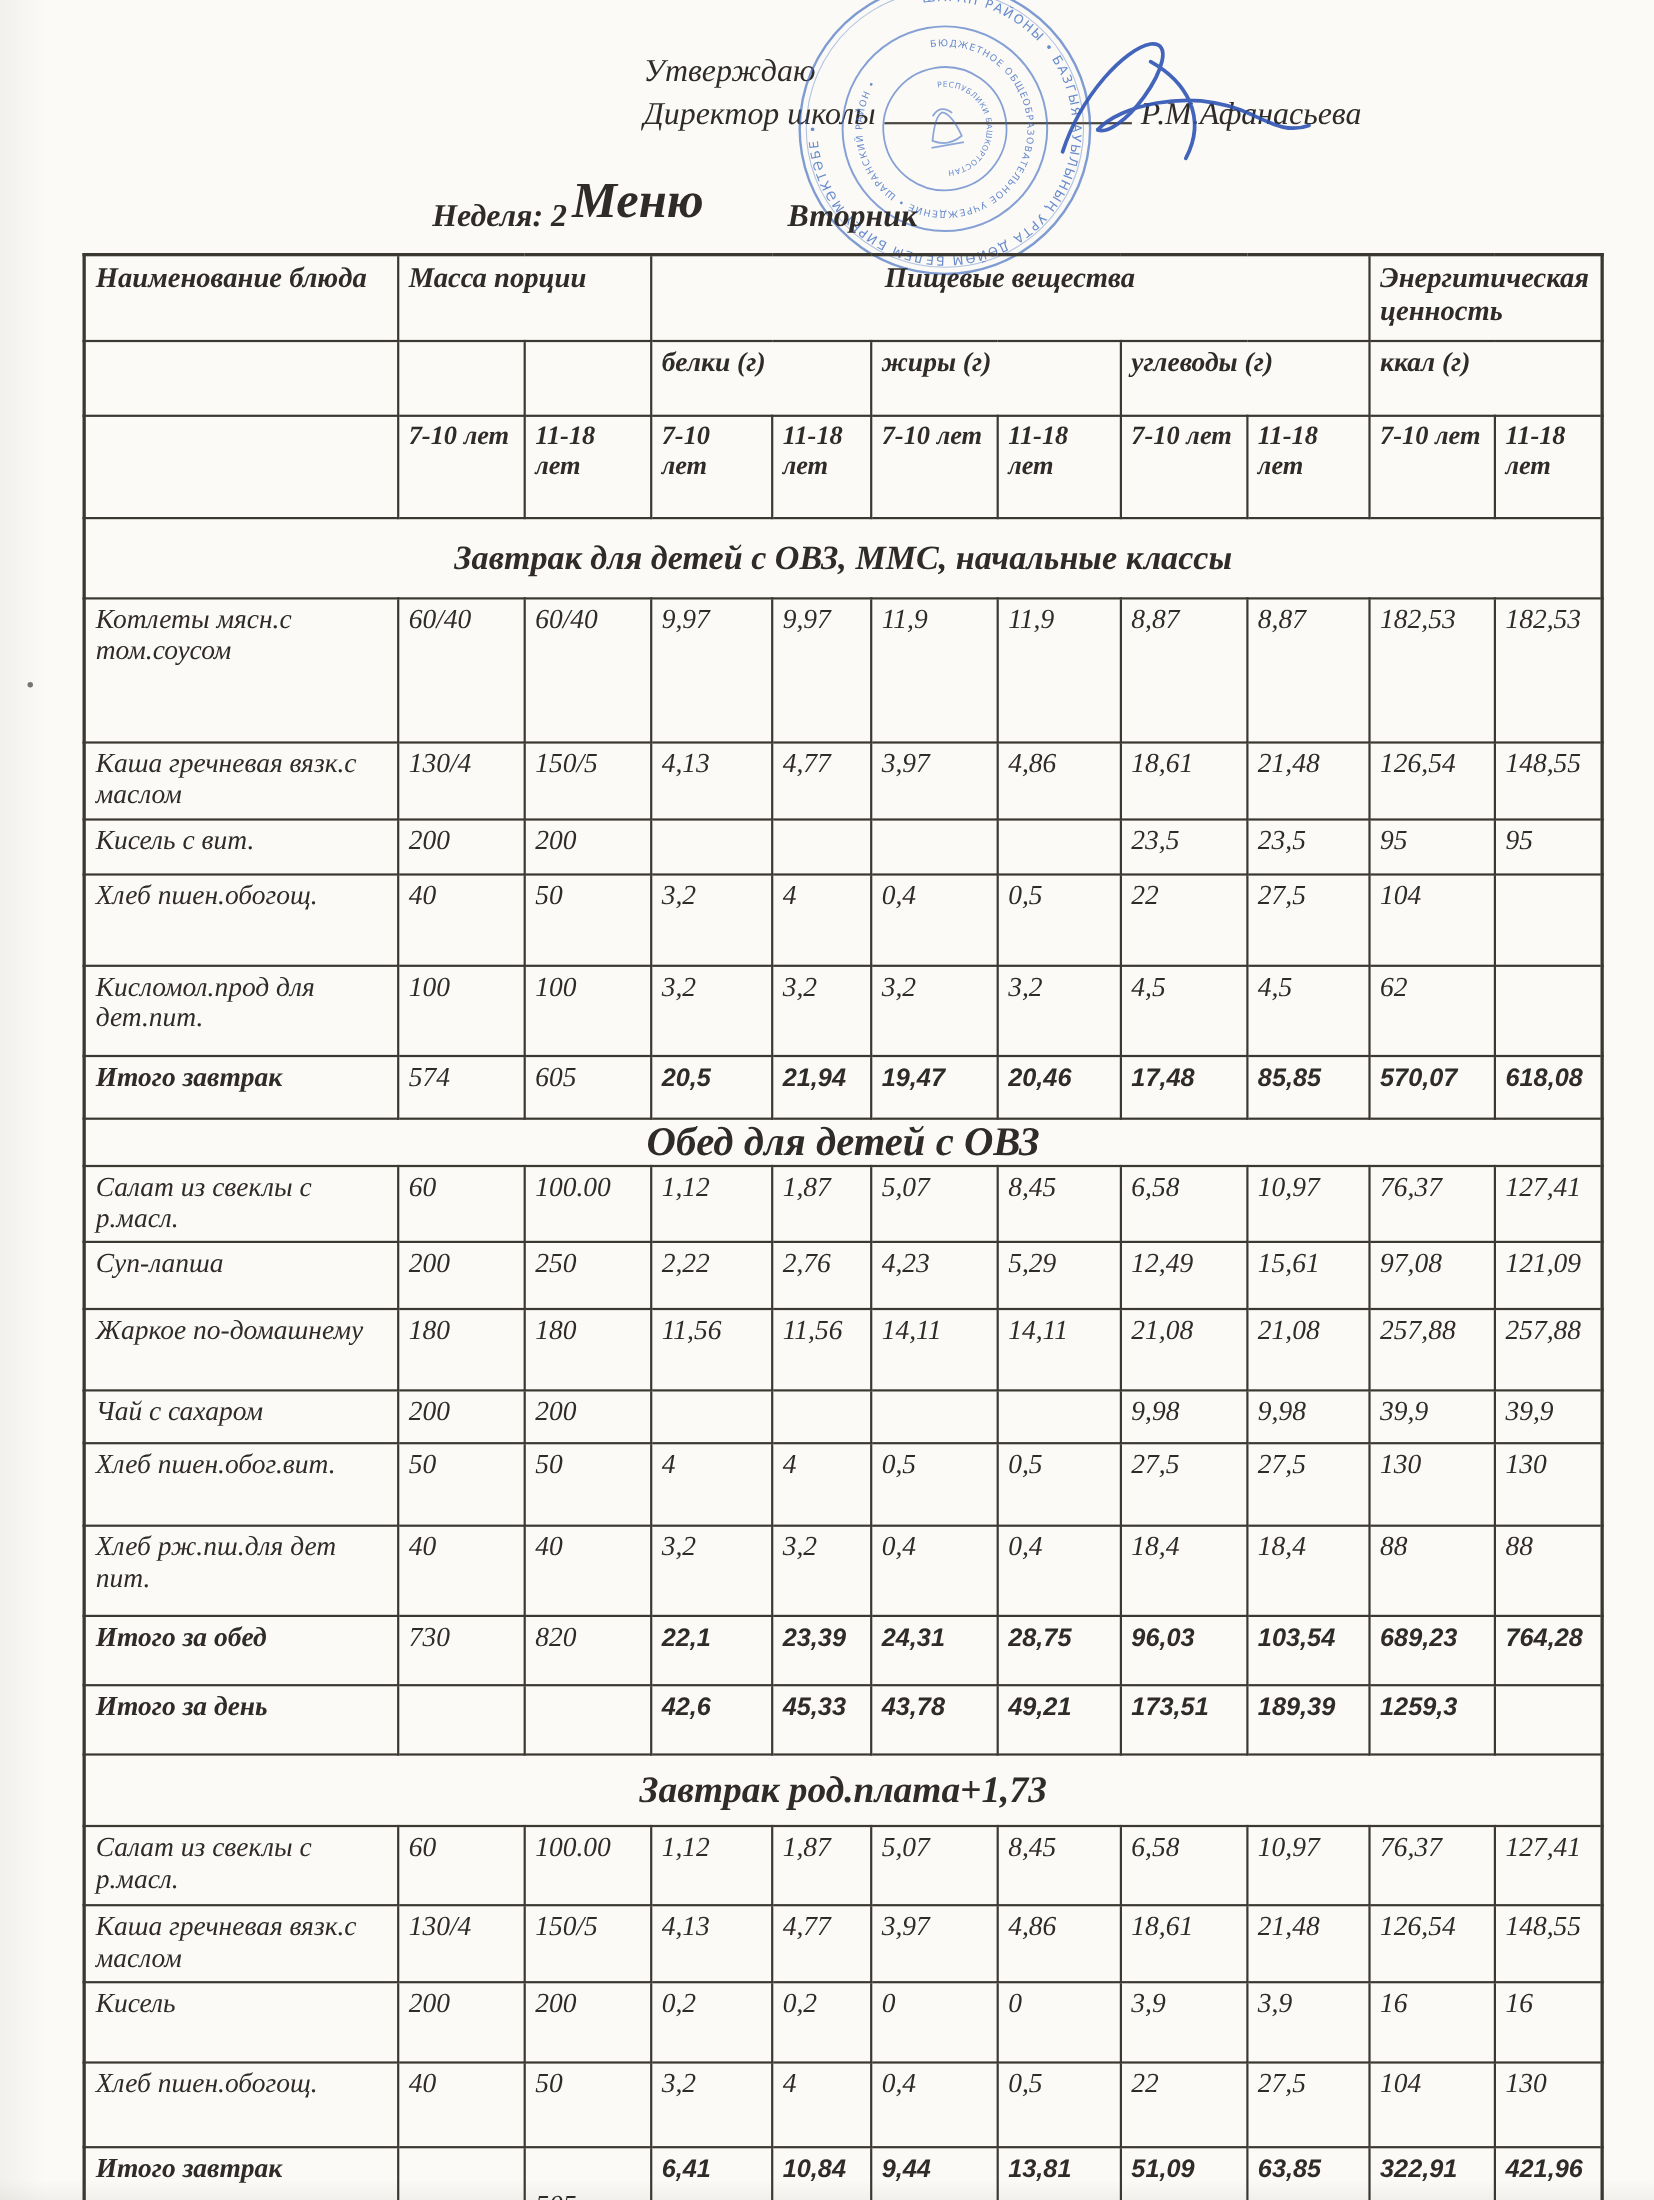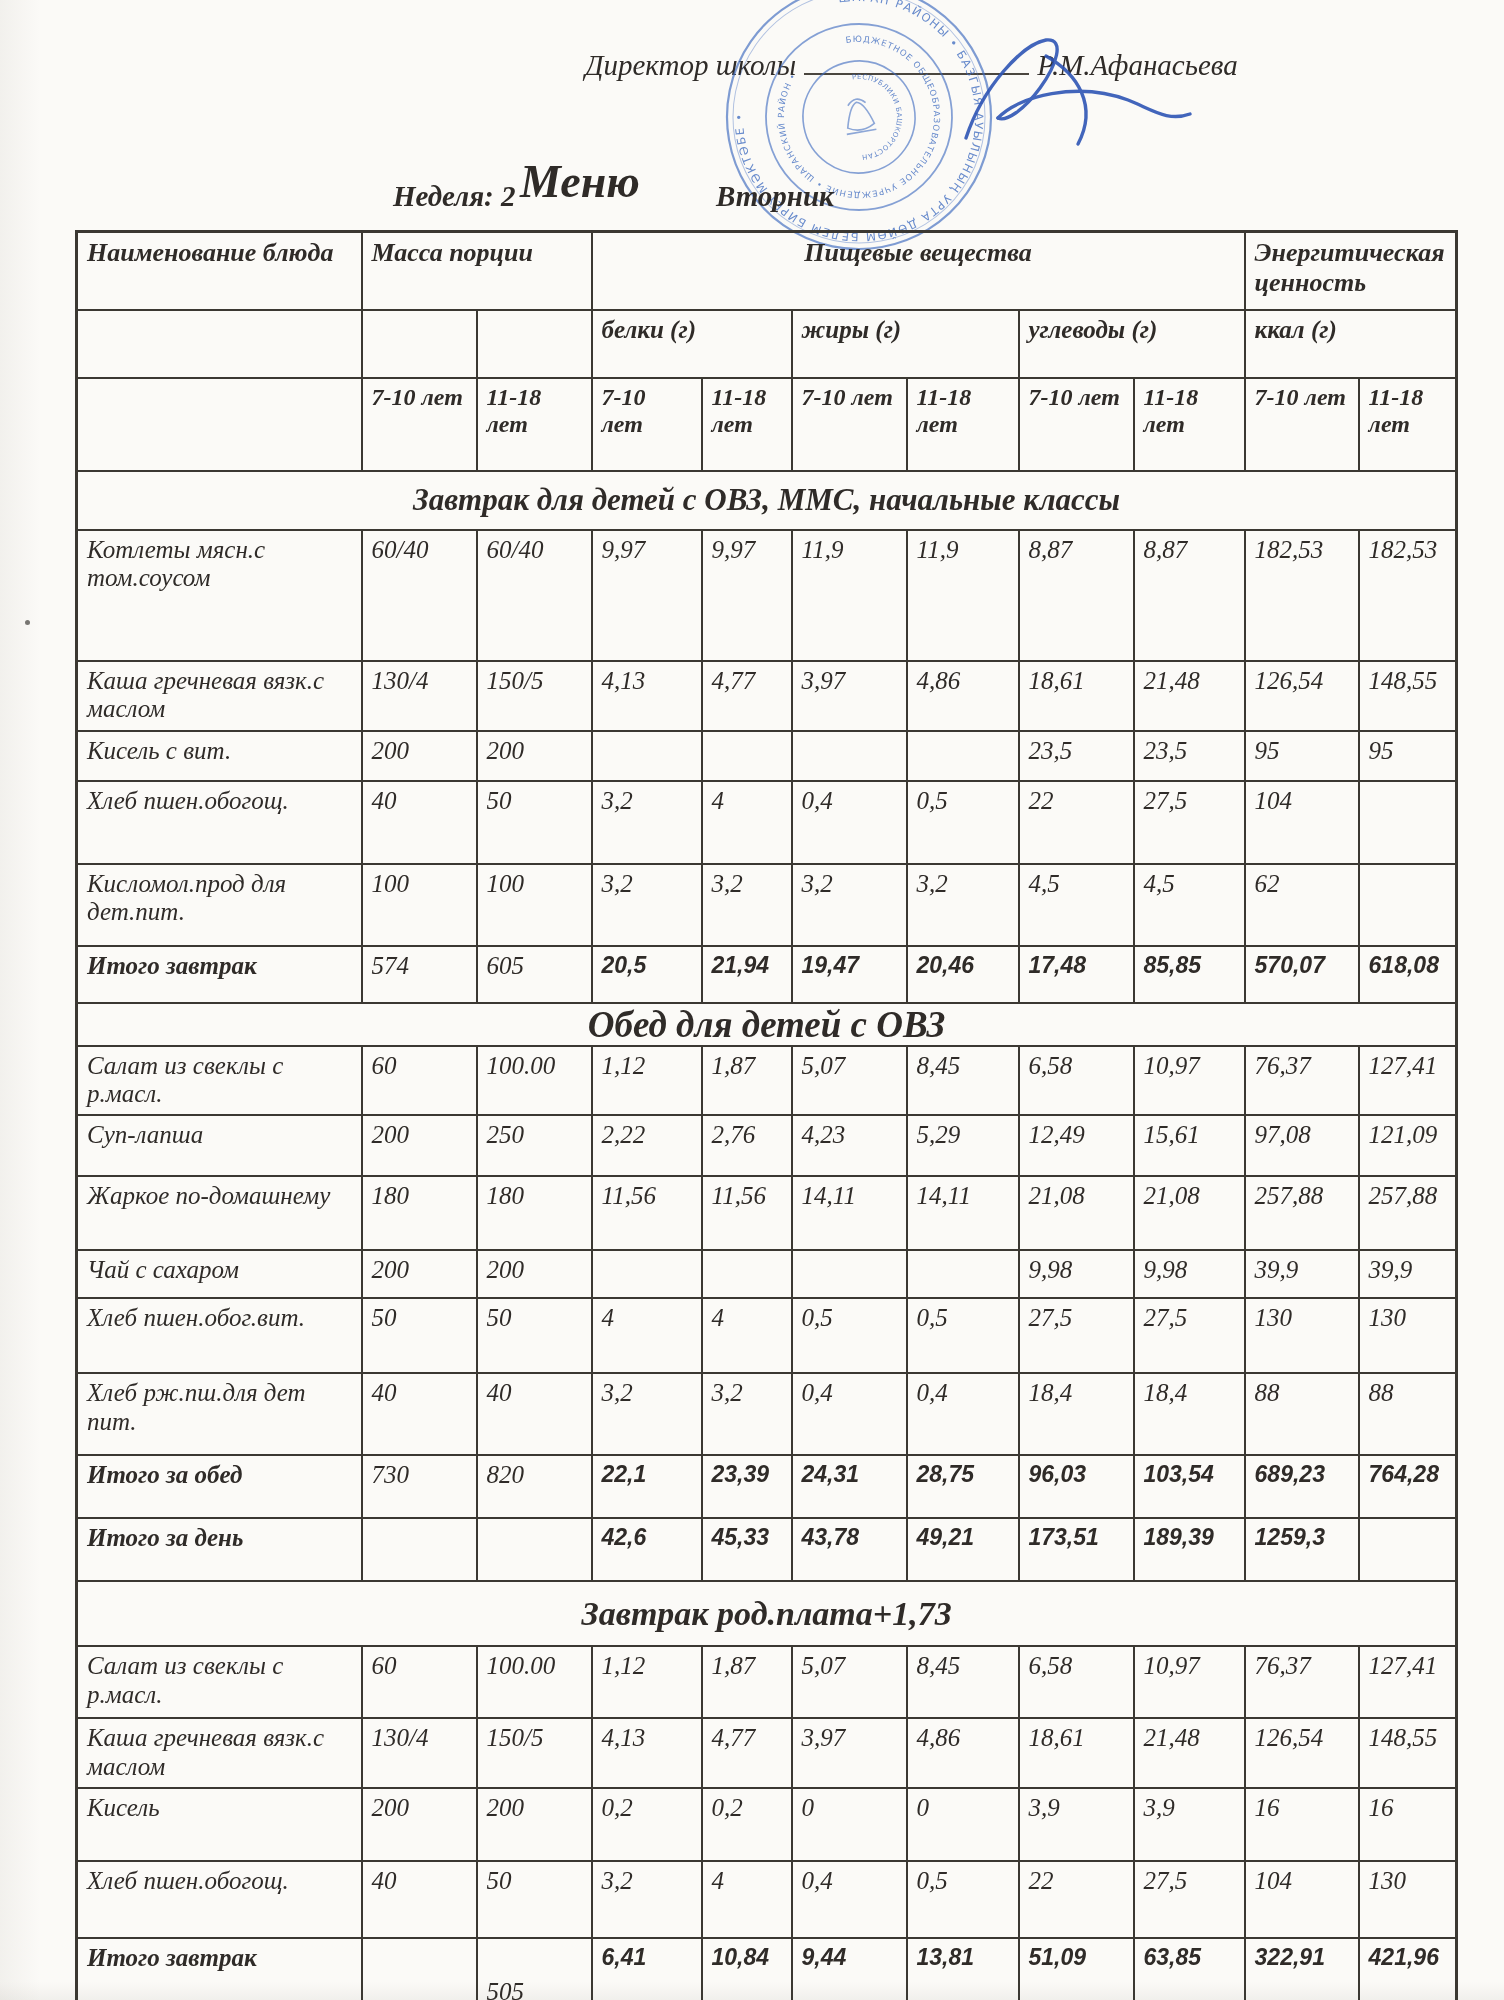--- a/index.html
+++ b/index.html
@@ -43,20 +43,21 @@
   tr.sec-1 td{font-size:37px;line-height:1;}
   tr.sec-2 td{font-size:34px;}
   td.v-bottom{vertical-align:bottom;padding-bottom:8px;}
 </style>
 </head>
 <body>
 
 <div class="shade"></div>
 
 <div class="approve">
+  <div>Утверждаю</div>
   <div class="approve-row"><span>Директор школы</span><span class="sig-line"></span><span>Р.М.Афанасьева</span></div>
 </div>
 
 <svg class="stamp" viewBox="0 0 282 282">
   <g fill="none" stroke="#3f6cc0" transform="rotate(-10 141 141)">
     <circle cx="141" cy="141" r="132" stroke-width="2.2" opacity=".85"></circle>
     <circle cx="141" cy="141" r="126" stroke-width="1" opacity=".5"></circle>
     <circle cx="141" cy="141" r="93" stroke-width="1.8" opacity=".8"></circle>
     <circle cx="141" cy="141" r="56" stroke-width="1.6" opacity=".8"></circle>
     <path id="ringA" d="M141,25 a116,116 0 1,1 -0.01,0" stroke="none"></path>
@@ -131,21 +132,21 @@
       <td class="age">11-18 лет</td>
       <td class="age">7-10 лет</td>
       <td class="age">11-18 лет</td>
       <td class="age">7-10 лет</td>
       <td class="age">11-18 лет</td>
       <td class="age">7-10 лет</td>
       <td class="age">11-18 лет</td>
     </tr>
   </thead>
   <tbody id="table-body">
-      <tr class="section-row sec-0" style="height: 59px;">
+      <tr class="section-row sec-0" style="height: 73px;">
         <td colspan="11">Завтрак для детей с ОВЗ, ММС, начальные классы</td>
       </tr>
       <tr class="data-row" style="height: 131px;">
         <td class="name-cell">Котлеты мясн.с том.соусом</td>
         <td class="mass-cell">60/40</td>
         <td class="mass-cell">60/40</td>
         <td class="nut-cell">9,97</td>
         <td class="nut-cell">9,97</td>
         <td class="nut-cell">11,9</td>
         <td class="nut-cell">11,9</td>

